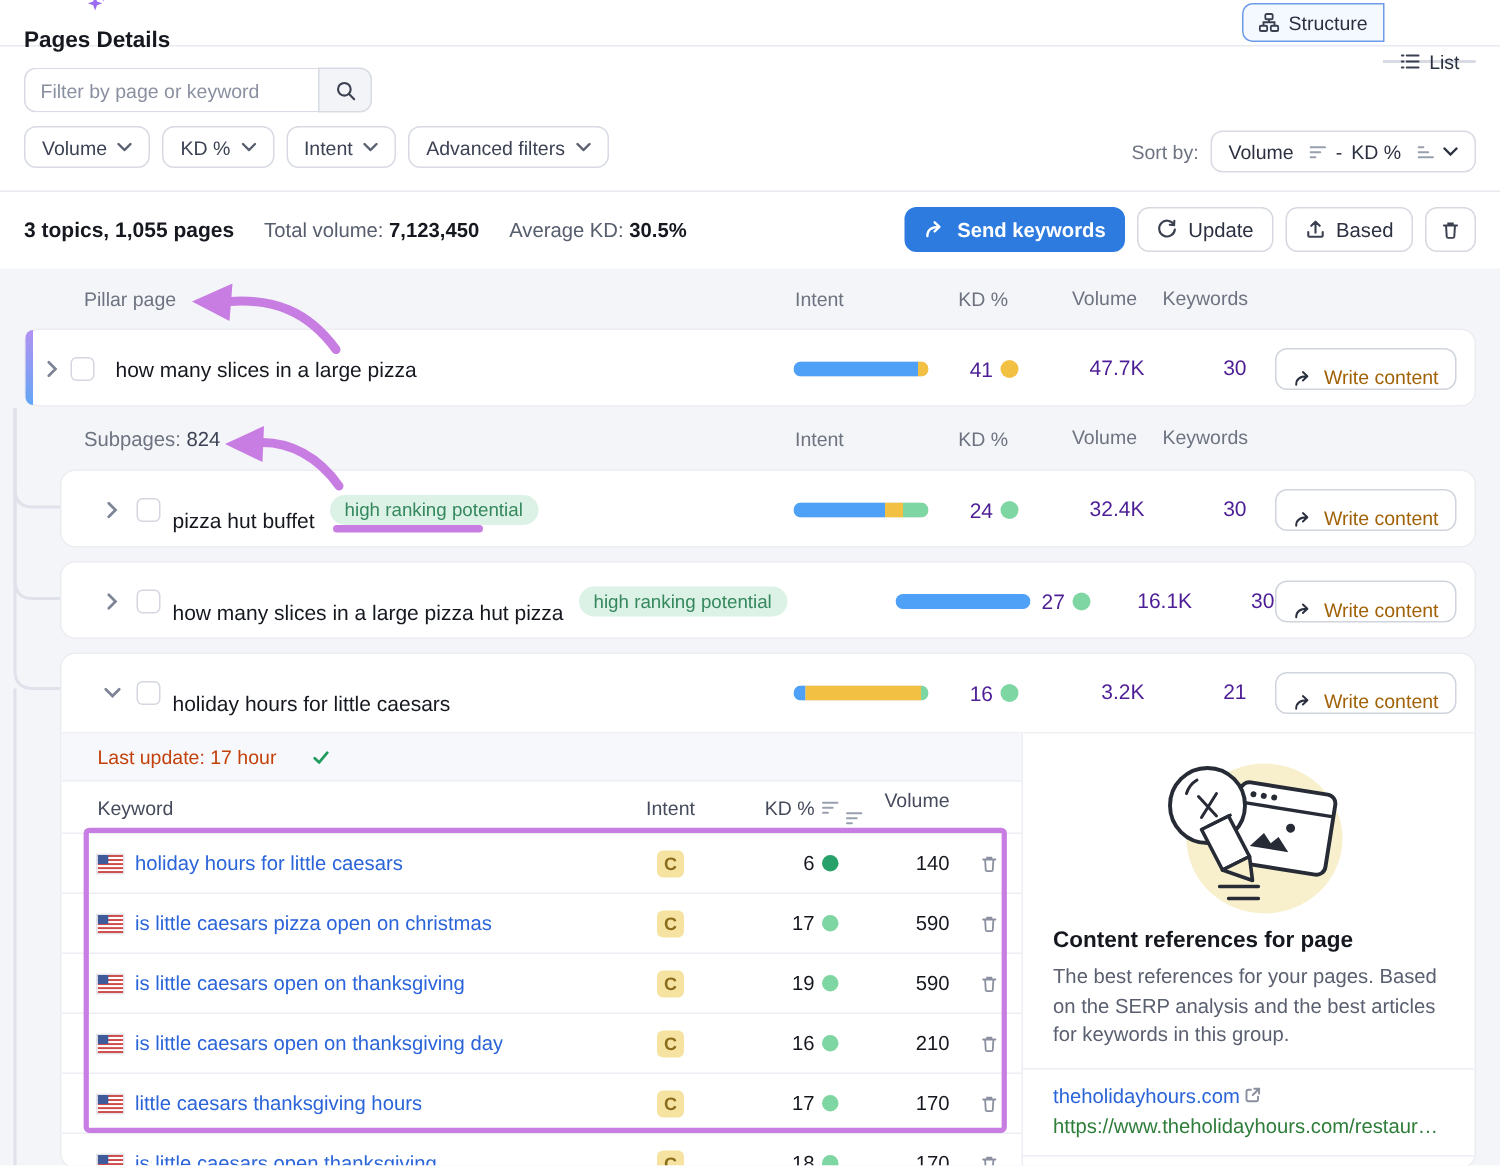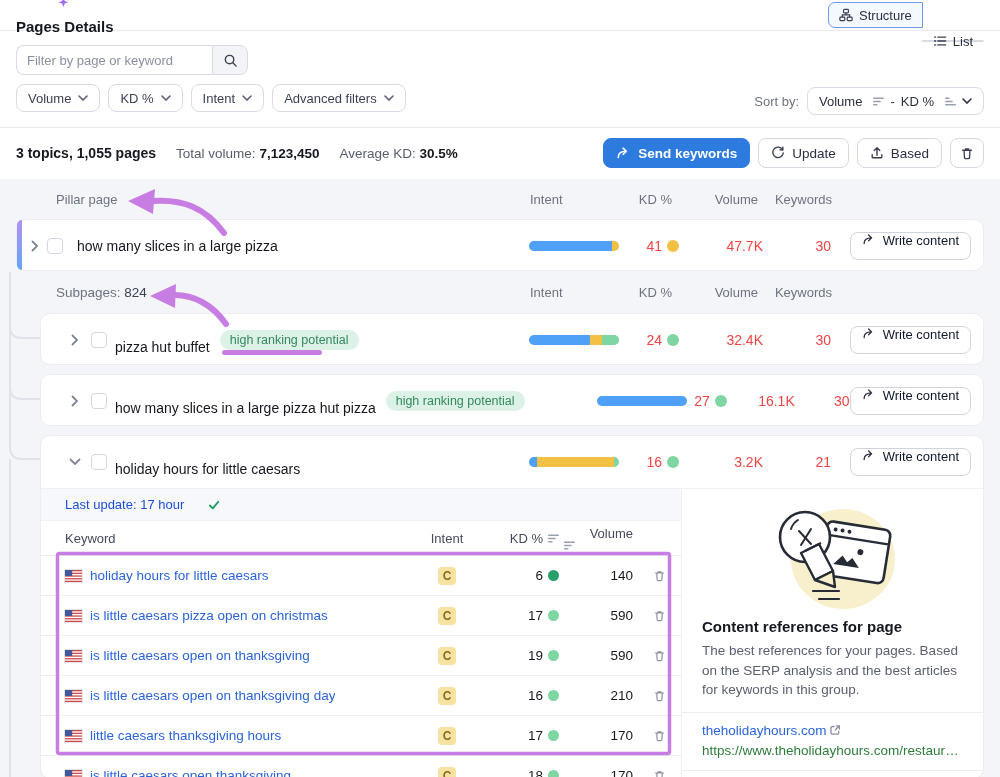--- a/index.html
+++ b/index.html
@@ -57,33 +57,33 @@
   .rowinner { height:52px; display:flex; align-items:center; padding-left:10px; }
   .rowinner.sub { padding-left:26px; }
   .chev { width:16px; height:16px; display:flex; align-items:center; justify-content:center; cursor:pointer; flex:none; }
   .cbx { width:16px; height:16px; border:1.5px solid #d4d7e0; border-radius:4px; background:#fff; margin-left:4px; cursor:pointer; flex:none; }
   .rowinner.sub .cbx { margin-left:8px; }
   .rowlabel { margin-left:14px; font-size:14px; color:#15181f; white-space:nowrap; }
   .rowinner.sub .rowlabel { margin-left:8px;margin-top:13px; }
   .badge { margin-left:10px; background:#ddf2e6; color:#35885e; font-size:12.5px; padding:3px 10px; border-radius:11px; white-space:nowrap; }
   .bar { width:90px; height:10px; border-radius:5px; overflow:hidden; display:flex; background:#e8eaf0; }
   .bar i { display:block; height:100%; }
-  .num { font-size:14px; color:#ef4444; }
+  .num { font-size:14px; color:#4c1d95; }
   .dot { width:12px; height:12px; border-radius:50%; margin-left:5px; flex:none; }
-  .wbtn { height:28px; display:flex; align-items:flex-start; gap:7px; padding:0 11px; border:1px solid #d0d4dc; border-radius:8px; background:#fff; font-size:13px; color:#0f172a; cursor:pointer; font-family:inherit; white-space:nowrap; }
+  .wbtn { height:28px; display:flex; align-items:flex-end; gap:7px; padding:0 11px; border:1px solid #d0d4dc; border-radius:8px; background:#fff; font-size:13px; color:#a16207; cursor:pointer; font-family:inherit; white-space:nowrap; }
   .subhead { height:42px; }
   .sublabel { font-size:13.5px; color:#6d7380; }
   .sublabel b { color:#3c4254; font-weight:normal; }
   .subcard { margin-left:24px; height:52px; margin-bottom:9px; }
   .expandcard { margin-left:24px; height:344px; overflow:hidden; }
 
   
   .detail { display:flex; height:292px; border-top:1px solid #eef0f4; }
   .detail-left { width:640px; flex:none; }
-  .lastupdate { height:32px; background:#f7f8fb; display:flex; align-items:center; gap:24px; padding-left:24px; font-size:13px; color:#1d4ed8; border-bottom:1px solid #eef0f4; }
+  .lastupdate { height:32px; background:#f7f8fb; display:flex; align-items:center; gap:24px; padding-left:24px; font-size:13px; color:#c2410c; border-bottom:1px solid #eef0f4; }
   .kwhead { height:34px; display:flex; align-items:center; font-size:13px; color:#454b5c; }
   .k-label { flex:1; padding-left:24px; min-width:0; display:flex; align-items:center; gap:8px; }
   .k-intent { width:56px; display:flex; justify-content:center; }
   .k-kd { width:84px; display:flex; align-items:center; justify-content:flex-end; }
   .k-vol { width:78px; text-align:right; padding-right:4px; }
   .k-del { width:44px; display:flex; justify-content:center; }
   .kwrow { height:40px; display:flex; align-items:center; border-top:1px solid #eceef3; font-size:13.5px; }
   .kwlink { color:#2a64d8; cursor:pointer; white-space:nowrap; overflow:hidden; text-overflow:ellipsis; }
   .ibadge { width:18px; height:18px; border-radius:4px; background:#f7e3a1; color:#8a6d1d; font-size:12px; font-weight:bold; display:flex; align-items:center; justify-content:center; }
   .kdot { width:11px; height:11px; border-radius:50%; margin-left:5px; flex:none; }

